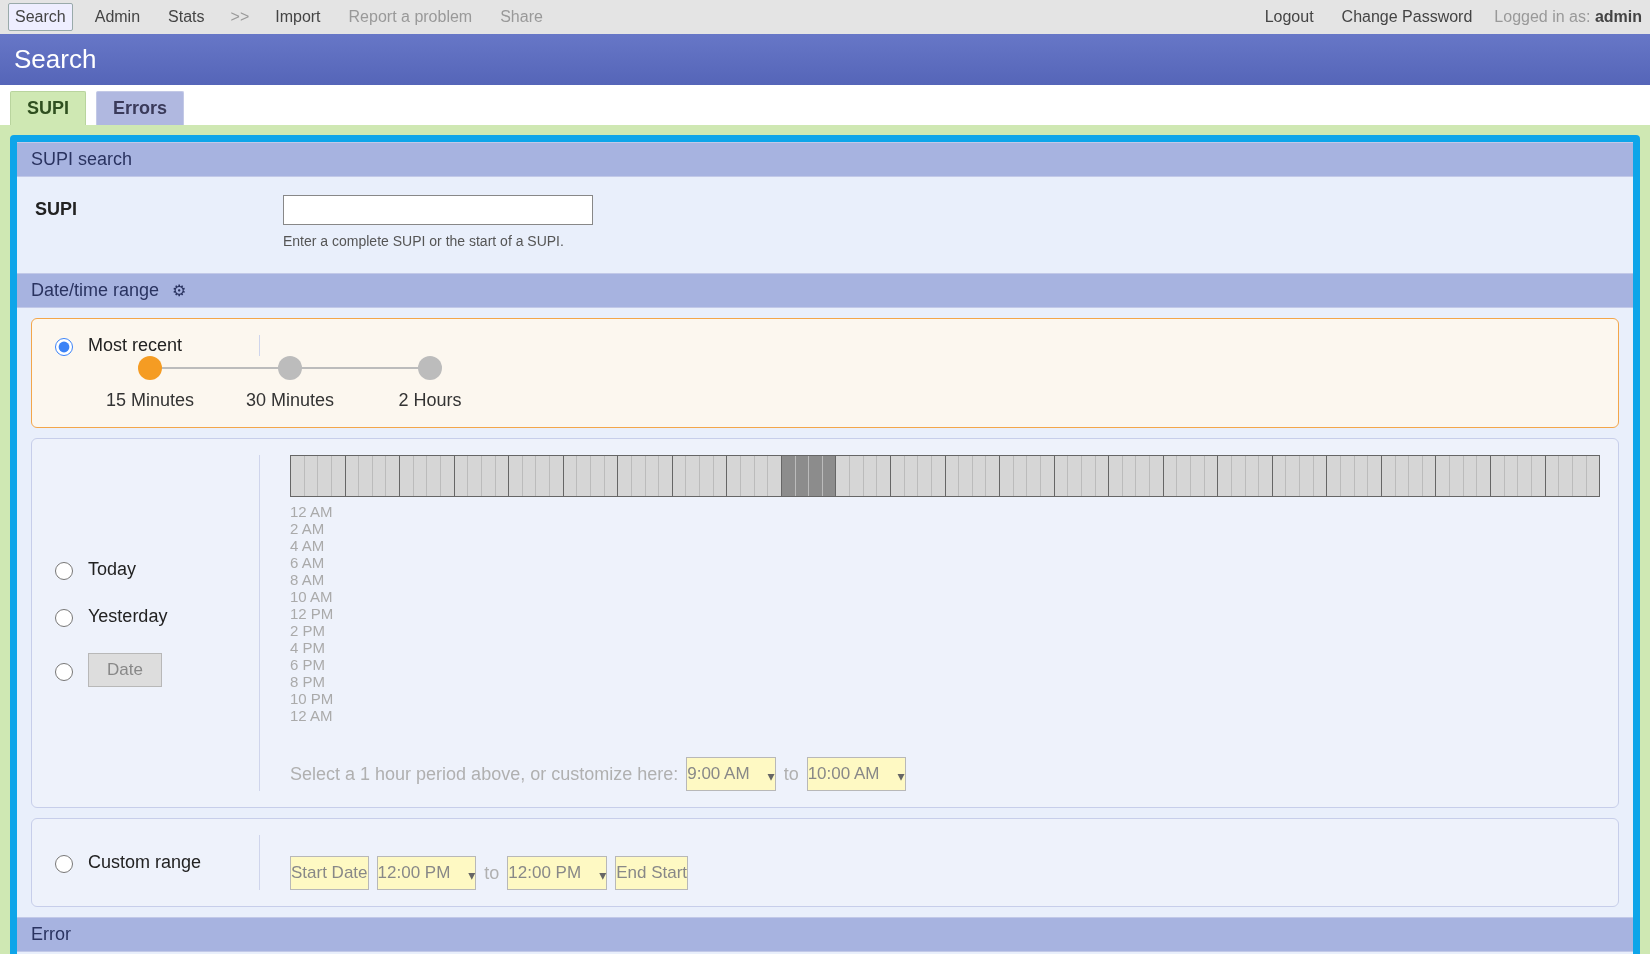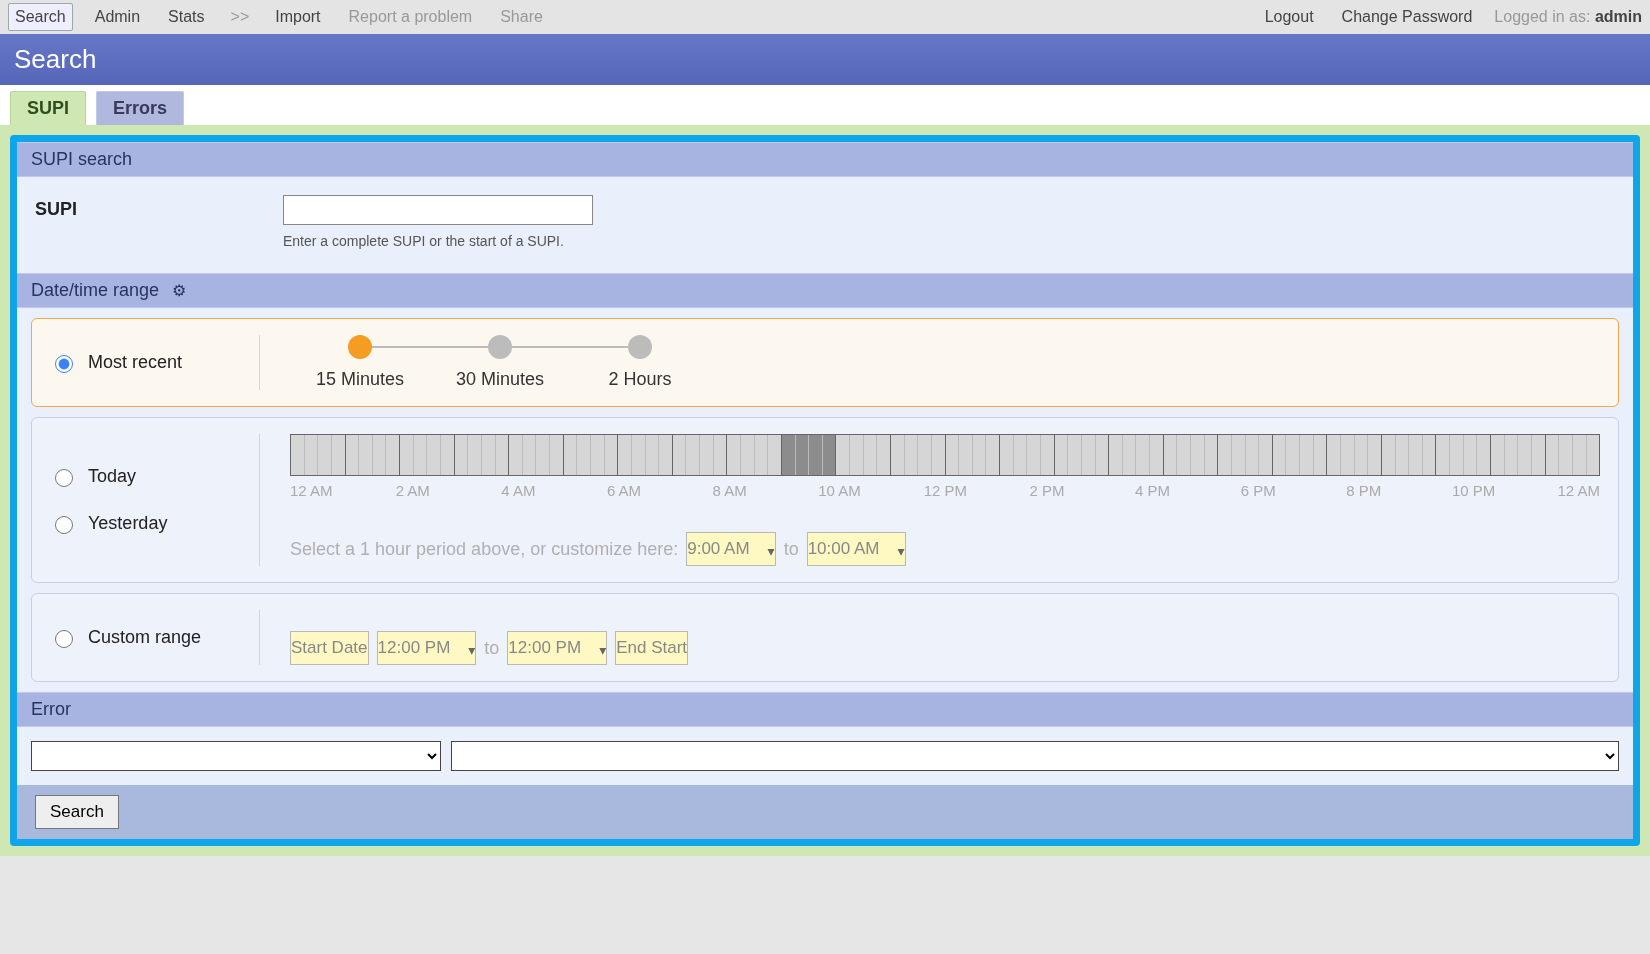--- a/index.html
+++ b/index.html
@@ -123,20 +123,21 @@
     gap: 0;
     border: 1px solid #c7ceea;
     border-radius: 6px;
     margin: 10px 14px;
     background: #eef2fb;
     padding: 16px 18px;
   }
   .dt-panel.selected {
     border-color: #f3a64a;
     background: #fcf7ef;
+    flex-direction: column;
   }
   .dt-opts {
     width: 210px;
     display: flex;
     flex-direction: column;
     justify-content: center;
     gap: 26px;
     padding-right: 18px;
     border-right: 1px solid #cfd5ec;
   }
@@ -213,20 +214,21 @@
     background: #d6d6d6;
   }
   .timeline .qtr:first-child { border-left: none; }
   .timeline .hr.sel .qtr { background: #8c8c8c; }
   .timeline-labels {
     display: flex;
     font-size: 15px;
     color: #aaa;
     justify-content: space-between;
     padding: 0 0 12px 0;
+    flex-direction: column;
   }
   .timeline-labels span { flex: 1; text-align: left; }
   .timeline-labels span:last-child { flex: 0 0 auto; }
 
   .period-row {
     display: flex;
     align-items: center;
     gap: 8px;
     font-size: 18px;
     color: #b0b0b0;
@@ -356,20 +358,24 @@
 
     <div class="dt-panel">
       <div class="dt-opts">
         <label class="dt-opt">
           <input type="radio" name="dtmode" style="">
           <span>Today</span>
         </label>
         <label class="dt-opt">
           <input type="radio" name="dtmode" style="">
           <span>Yesterday</span>
+        </label>
+        <label class="dt-opt">
+          <input type="radio" name="dtmode" style="">
+          <span class="date-chip">Date</span>
         </label>
       </div>
       <div class="dt-main timeline-wrap">
         <div class="timeline" id="timeline">
             <div class="hr">
               <div class="qtr"></div>
               <div class="qtr"></div>
               <div class="qtr"></div>
               <div class="qtr"></div>
             </div>

